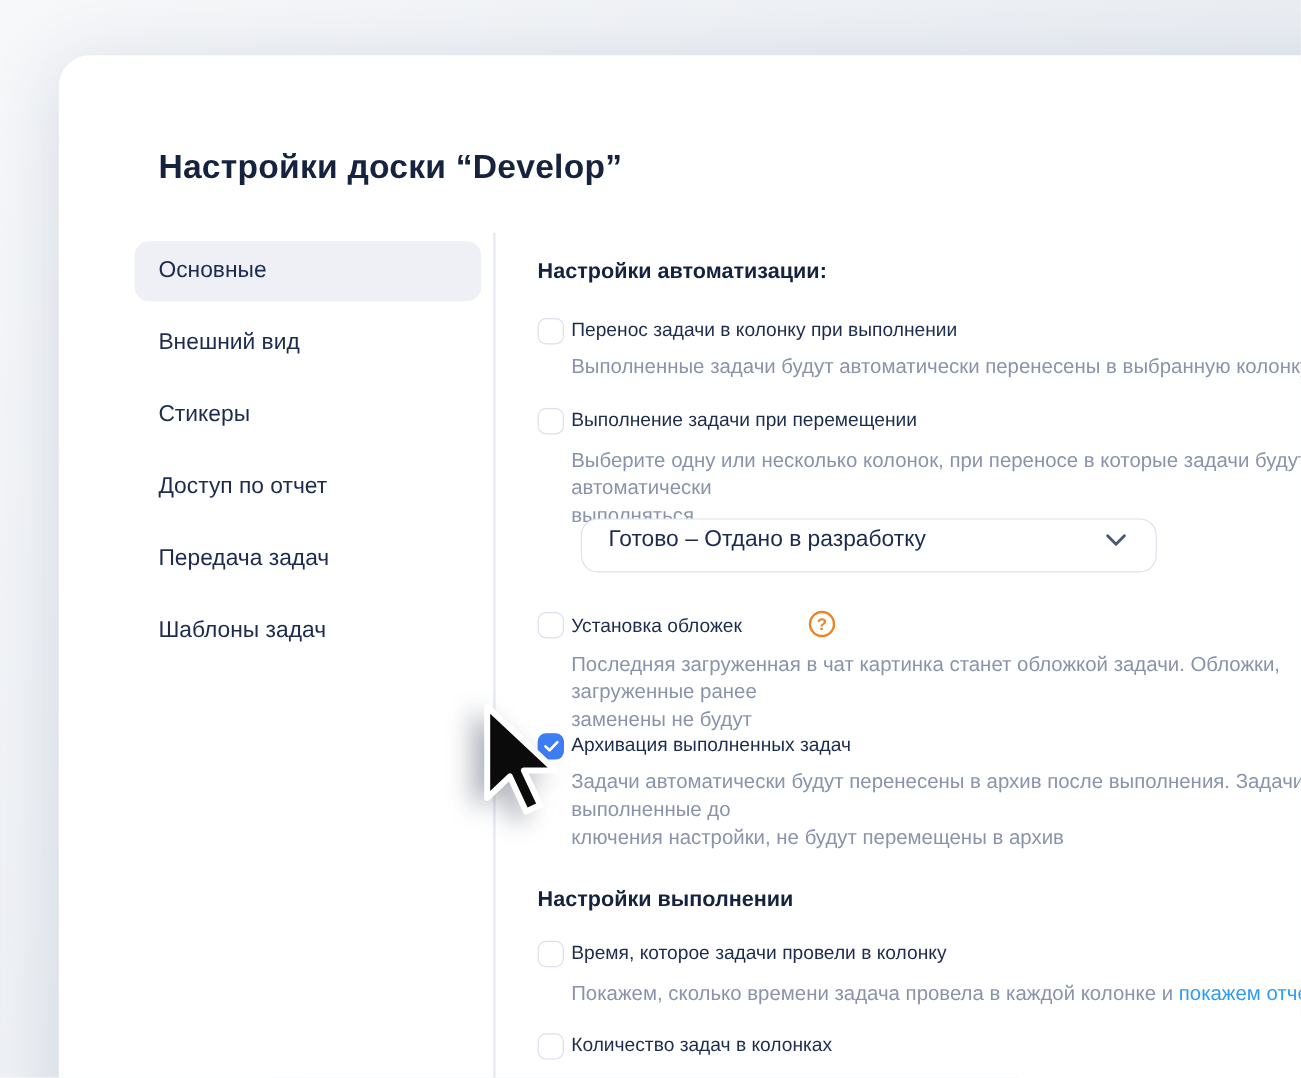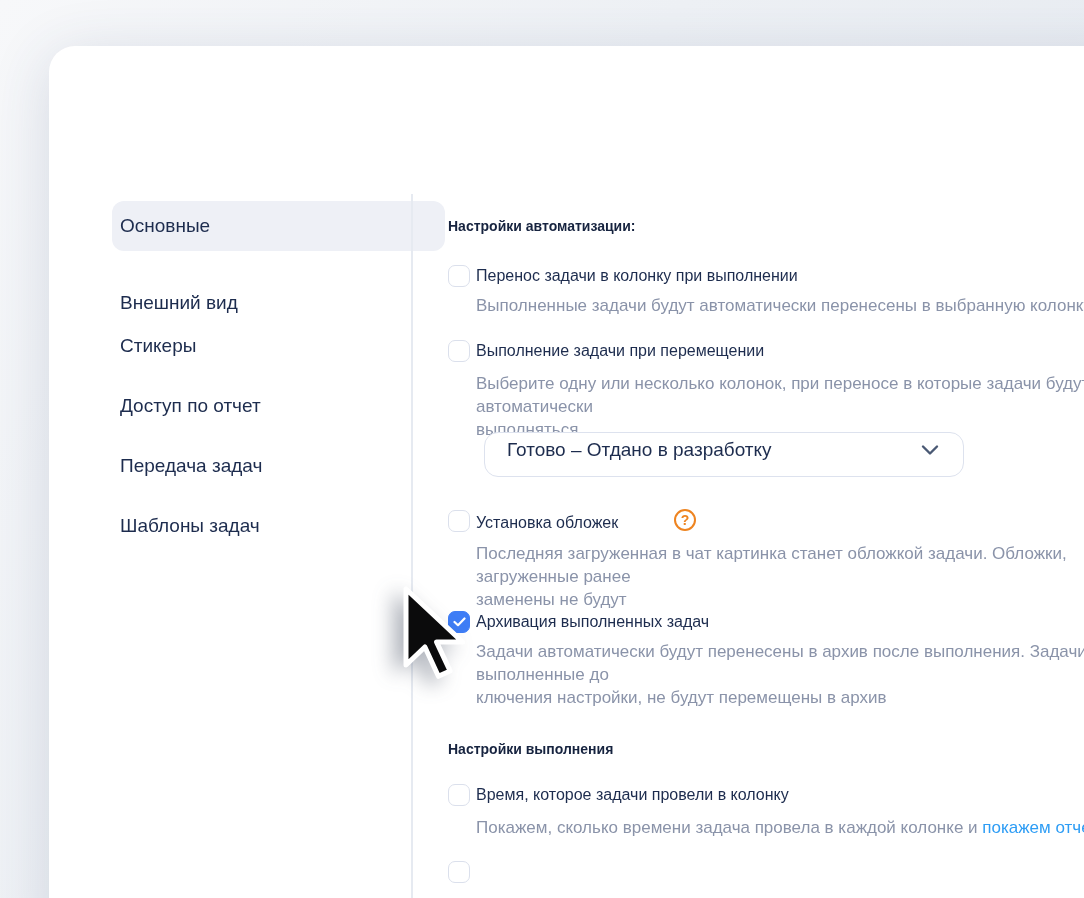--- a/index.html
+++ b/index.html
@@ -16,35 +16,35 @@
     background: #ffffff;
     border-top-left-radius: 26px;
     box-shadow: 0 10px 60px rgba(50,70,110,0.16);
   }
   .title {
     position: absolute; left: 83px; top: 76px;
     font-size: 28px; line-height: 34px; font-weight: 700;
     color: #16233f; letter-spacing: .2px;
   }
   .sidebar-item {
-    position: absolute; left: 63px; width: 333px; height: 50px;
+    position: absolute; left: 63px; width: 289px; height: 50px;
     border-radius: 12px;
     display: flex; align-items: center;
-    padding-left: 8px; box-sizing: border-box;
+    padding-left: 20px; box-sizing: border-box;
     font-size: 19px; color: #1d2c4e;
     cursor: pointer;
   }
   .sidebar-item.active { background: #eef0f6; }
   .divider {
     position: absolute; left: 362px; top: 148px;
     width: 2px; height: 750px; background: #e6eaf1;
   }
   .h {
     position: absolute; left: 399px;
-    font-size: 14px; line-height: 22px; font-weight: 700; color: #16233f;
+    font-size: 18px; line-height: 22px; font-weight: 700; color: #16233f;
   }
   .cb {
     position: absolute; left: 399px;
     width: 22px; height: 22px; box-sizing: border-box;
     border: 1.5px solid #dbe0ec; border-radius: 7px; background: #fff;
     cursor: pointer;
   }
   .cb.checked {
     background: #3e7df6; border-color: #3e7df6;
     display: flex; align-items: center; justify-content: center;
@@ -82,26 +82,27 @@
     position: absolute; left: 403px; top: 586px;
     filter: drop-shadow(-10px 6px 10px rgba(55,65,85,0.40));
     pointer-events: none;
   }
 </style>
 </head>
 <body>
 
 <div class="dialog">
 
+  <div class="title">Настройки доски “Develop”</div>
 
   <div>
     <div class="sidebar-item active" style="top:155px">
       <span>Основные</span>
     </div>
-    <div class="sidebar-item" style="top:232px">
+    <div class="sidebar-item" style="top:215px">
       <span>Внешний вид</span>
     </div>
     <div class="sidebar-item" style="top:275px">
       <span>Стикеры</span>
     </div>
     <div class="sidebar-item" style="top:335px">
       <span>Доступ по отчет</span>
     </div>
     <div class="sidebar-item" style="top:395px">
       <span>Передача задач</span>
@@ -139,27 +140,28 @@
 
   <div class="cb checked" style="top:565px">
     <svg width="13" height="10" viewBox="0 0 13 10">
       <polyline points="1.5,5 5,8.2 11.5,1.5" fill="none" stroke="#ffffff" stroke-width="2.2" stroke-linecap="round" stroke-linejoin="round"></polyline>
     </svg>
   </div>
   <div class="lbl" style="top:565px">Архивация выполненных задач</div>
   <div class="desc" style="top:594px">Задачи автоматически будут перенесены в архив после выполнения. Задачи, выполненные до
 ключения настройки, не будут перемещены в архив</div>
 
-  <div class="h" style="top:692px">Настройки выполнения</div>
+  <div class="h" style="top:692px">Настройки выполнении</div>
 
   <div class="cb" style="top:738px"></div>
   <div class="lbl" style="top:738px">Время, которое задачи провели в колонку</div>
   <div class="desc" style="top:770px"><span>Покажем, сколько времени задача провела в каждой колонке и </span><span class="link">покажем отчет</span></div>
 
   <div class="cb" style="top:815px"></div>
+  <div class="lbl" style="top:815px">Количество задач в колонках</div>
 
 </div>
 
 <div class="cursor-wrap">
   <svg width="66" height="98" viewBox="0 0 66 98">
     <path d="M3 3 L3 79 L21.9 61 L35.4 90.3 L47.1 84.9 L33.6 56.1 L59.7 56.1 Z" fill="#0b0b0c" stroke="#ffffff" stroke-width="5" stroke-linejoin="round"></path>
   </svg>
 </div>
 
 </body></html>

